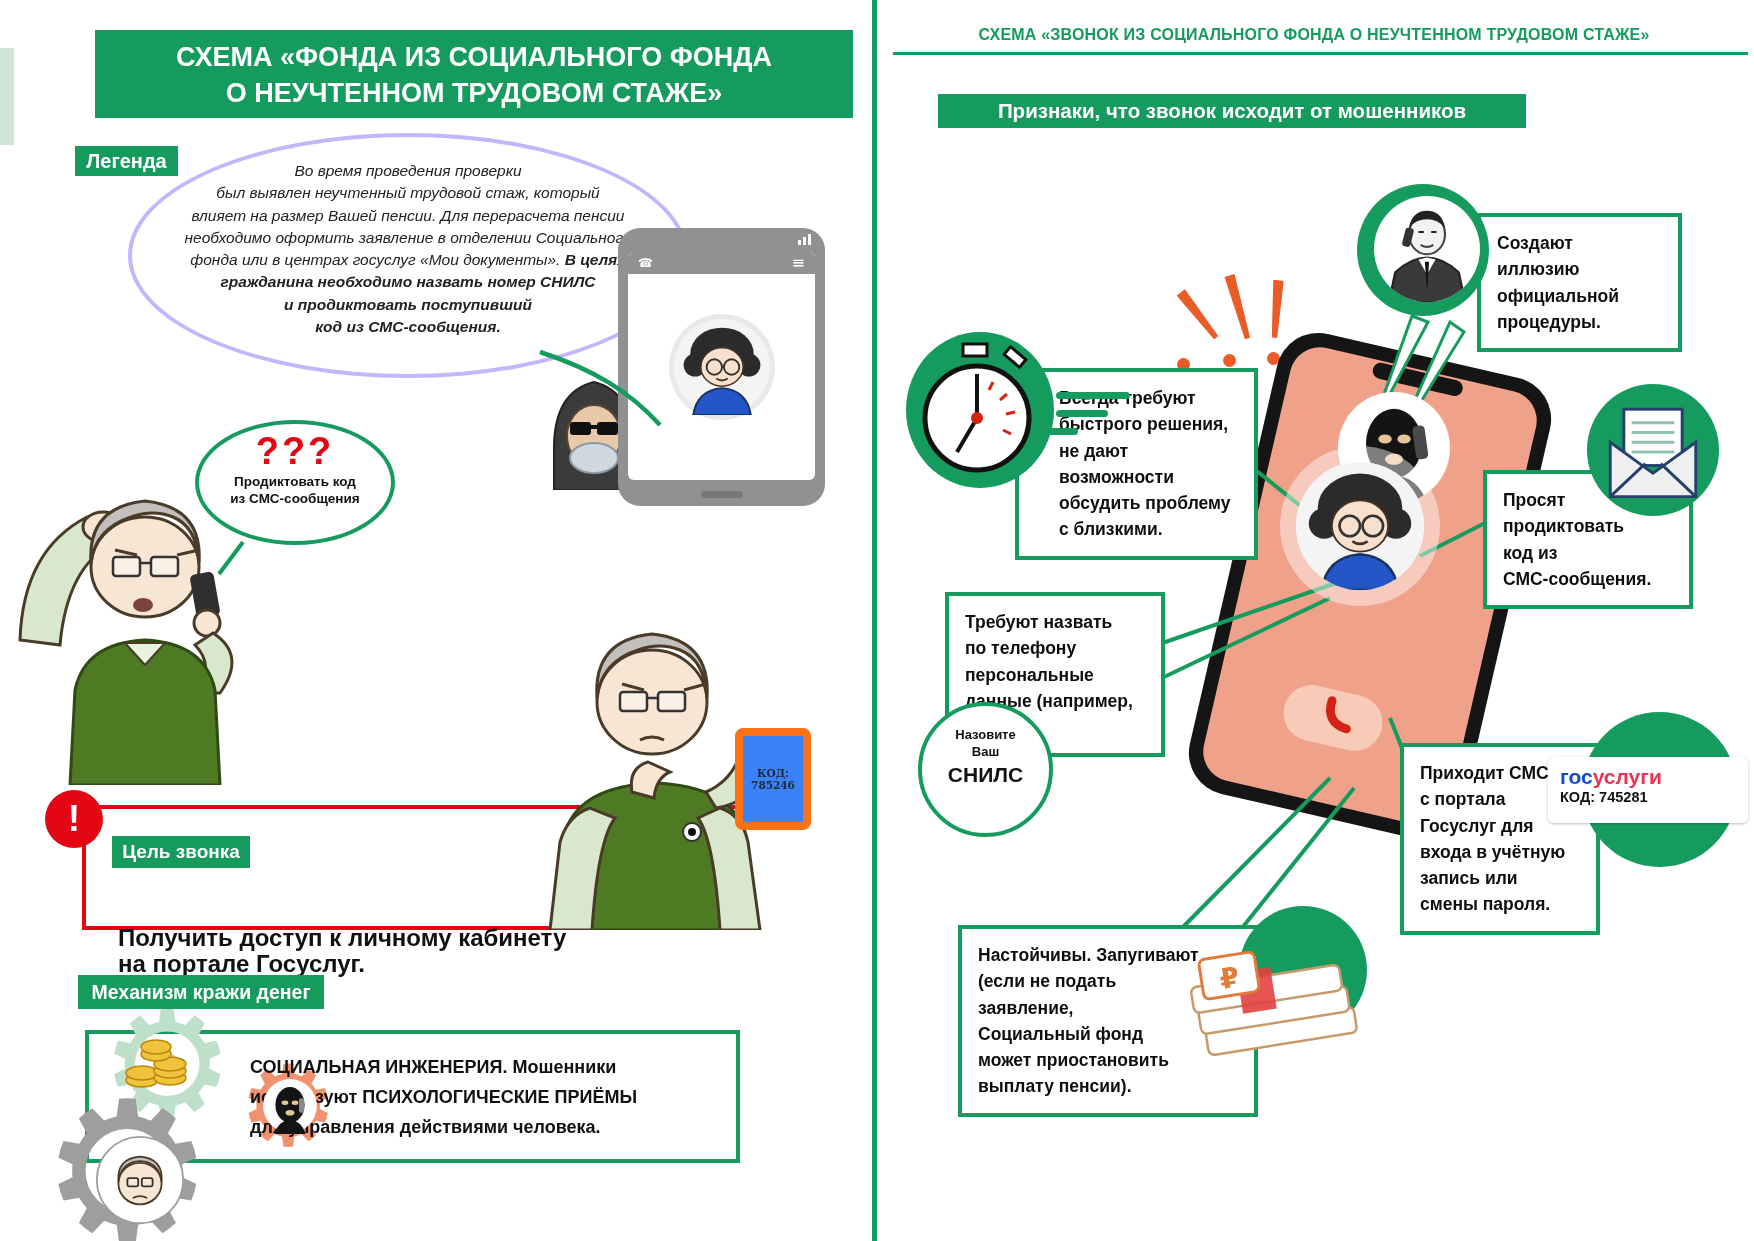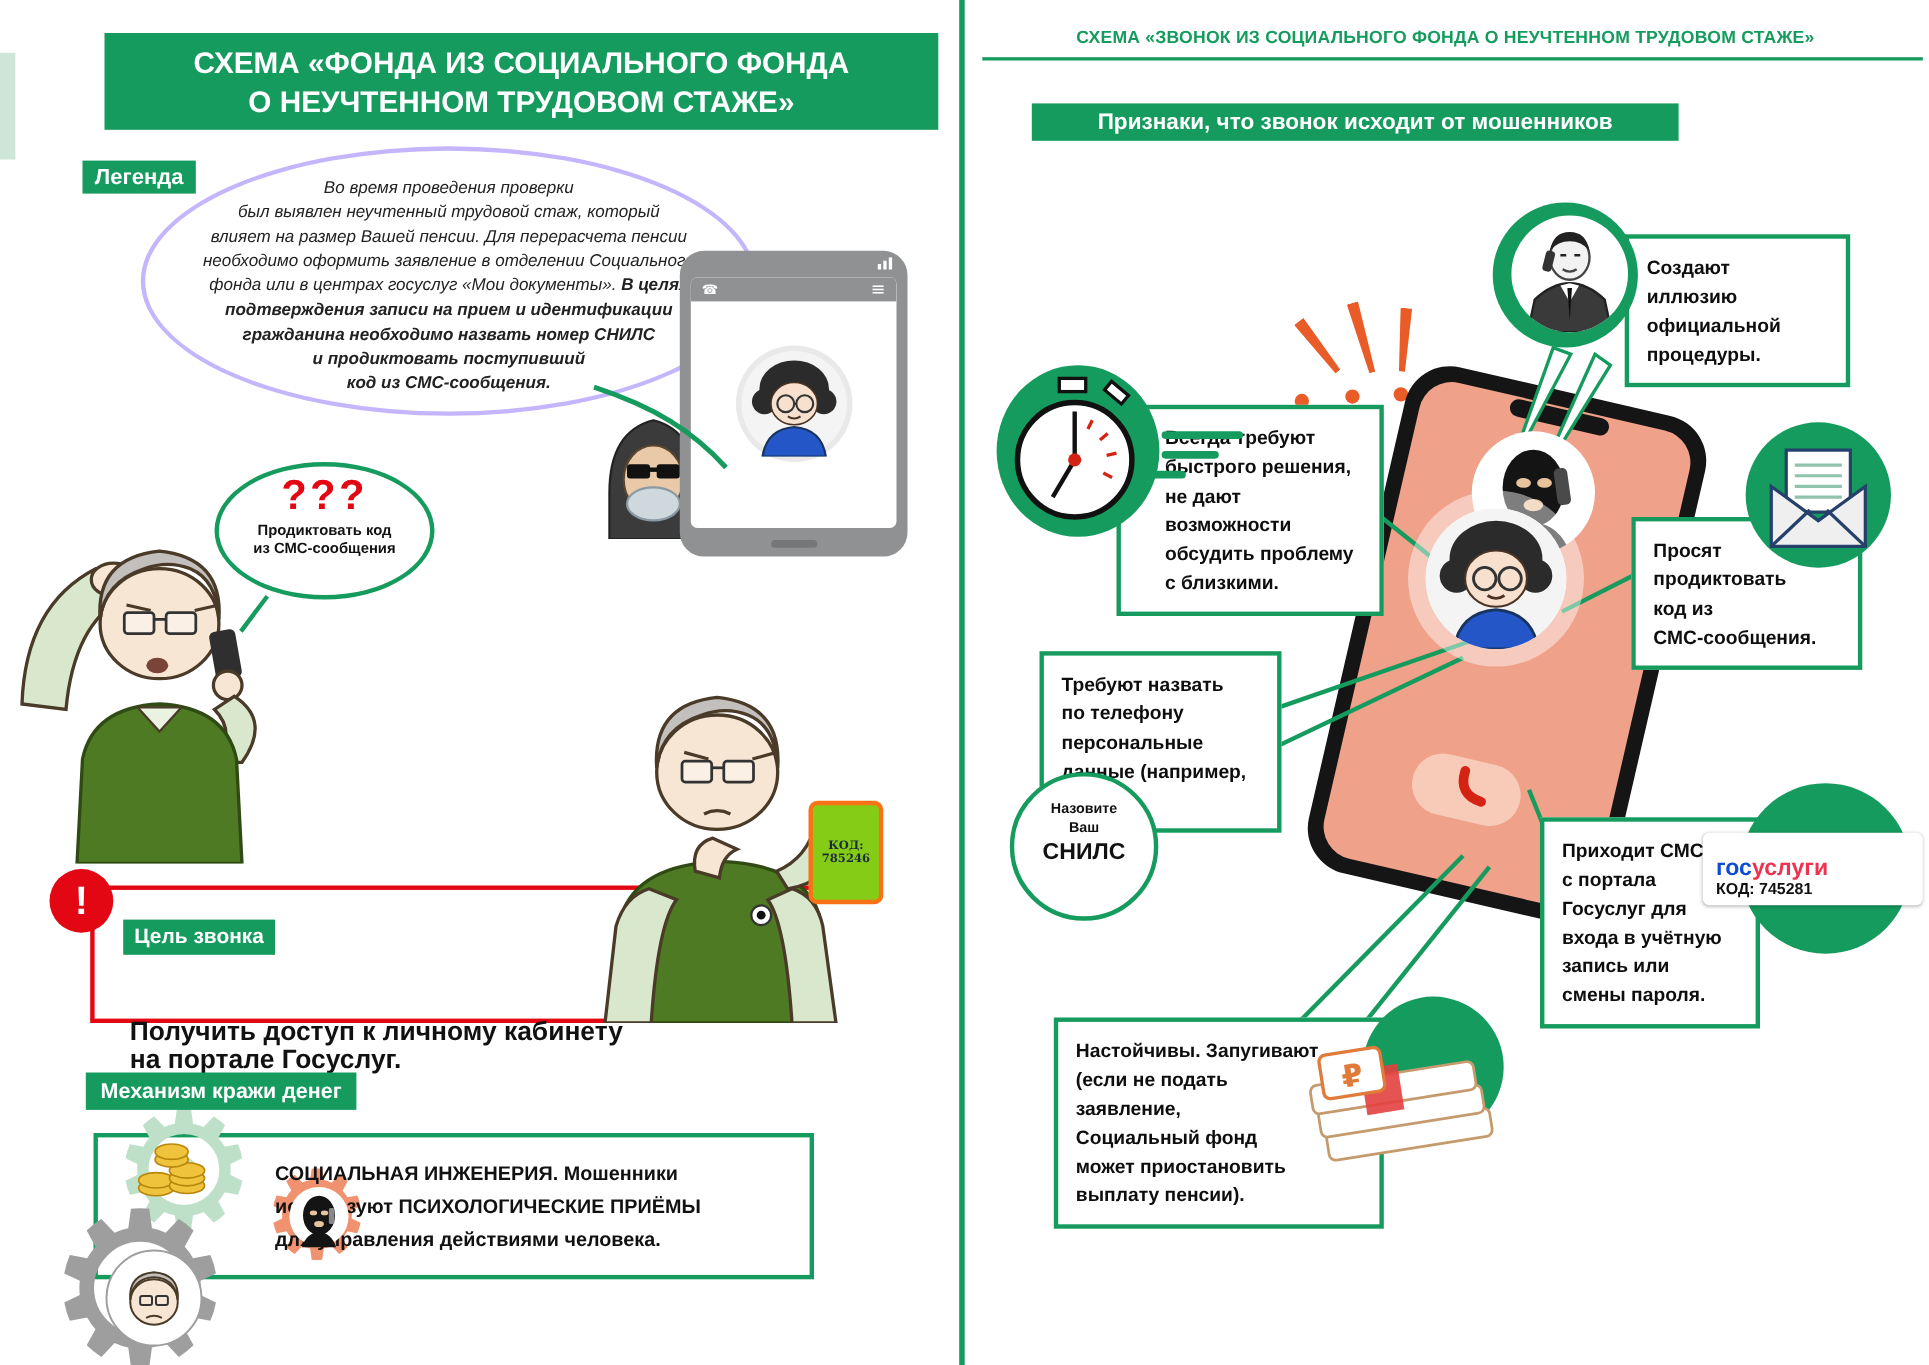--- a/index.html
+++ b/index.html
@@ -35,21 +35,20 @@
   </div>
 
   <div class="abs" style="left:128px;top:133px;width:560px;height:245px;border:4px solid #c4b5fd;border-radius:50%;
               background:#fff;z-index:2;box-sizing:border-box;text-align:center;padding-top:23px;
               font-style:italic;font-size:15.5px;line-height:22.3px;color:#222;">
     <div class="nowrap"><span>Во время проведения проверки</span></div>
     <div class="nowrap"><span>был выявлен неучтенный трудовой стаж, который</span></div>
     <div class="nowrap"><span>влияет на размер Вашей пенсии. Для перерасчета пенсии</span></div>
     <div class="nowrap"><span>необходимо оформить заявление в отделении Социального</span></div>
     <div class="nowrap"><span>фонда или в центрах госуслуг «Мои документы». </span><b>В целях</b></div>
-    <div class="nowrap"><b>подтверждения записи на прием и идентификации</b></div>
     <div class="nowrap"><b>гражданина необходимо назвать номер СНИЛС</b></div>
     <div class="nowrap"><b>и продиктовать поступивший</b></div>
     <div class="nowrap"><b>код из СМС-сообщения.</b></div>
   </div>
 
   <svg class="abs" style="left:548px;top:378px;z-index:2;" width="92" height="112" viewBox="0 0 92 112">
     <path d="M46 4 Q86 14 86 70 L86 112 L6 112 L6 70 Q6 14 46 4 Z" fill="#3b3b3b" stroke="#222" stroke-width="2"></path>
     <ellipse cx="46" cy="58" rx="27" ry="31" fill="#e9c9a8" stroke="#5a4630" stroke-width="2"></ellipse>
     <rect x="22" y="44" width="21" height="13" rx="3" fill="#111"></rect>
     <rect x="49" y="44" width="21" height="13" rx="3" fill="#111"></rect>
@@ -143,21 +142,21 @@
     <line x1="102" y1="104" x2="124" y2="110" stroke="#4a3a28" stroke-width="3"></line>
     <line x1="164" y1="110" x2="186" y2="104" stroke="#4a3a28" stroke-width="3"></line>
     <path d="M120 160 Q132 154 144 160" stroke="#4a3a28" stroke-width="3" fill="none"></path>
     <path d="M112 212 Q108 188 128 182 L150 192 Q136 198 134 218 Z" fill="#f8e6d4" stroke="#4a3a28" stroke-width="3"></path>
     <path d="M196 228 Q236 222 242 182 L222 168 Q214 200 186 212 Z" fill="#d9e8cc" stroke="#4a3a28" stroke-width="3"></path>
     <circle cx="236" cy="168" r="13" fill="#f8e6d4" stroke="#4a3a28" stroke-width="3"></circle>
     <circle cx="172" cy="252" r="9" fill="#fff" stroke="#333" stroke-width="2"></circle>
     <circle cx="172" cy="252" r="4" fill="#111"></circle>
   </svg>
 
-  <div class="abs" style="left:735px;top:728px;width:60px;height:86px;background:#84cc16;border:4px solid #f97316;
+  <div class="abs" style="left:735px;top:728px;width:60px;height:86px;background:#3b82f6;border:8px solid #f97316;
               border-radius:8px;z-index:6;display:flex;flex-direction:column;align-items:center;justify-content:center;
               font-family:'DejaVu Serif',serif;font-weight:bold;font-size:10.5px;color:#1d2a3a;">
     <span>КОД:</span>
     <span>785246</span>
   </div>
 
   <div class="abs green-bg label" style="left:78px;top:975px;width:246px;height:34px;font-size:19.5px;z-index:6;">
     <span>Механизм кражи денег</span>
   </div>
   <div class="abs" style="left:85px;top:1030px;width:655px;height:133px;border:4px solid #169b5e;box-sizing:border-box;z-index:2;background:#fff;"></div>
@@ -356,21 +355,21 @@
   <div class="callout" style="left:1400px;top:743px;width:200px;box-sizing:border-box;">
     <span class="cl">Приходит СМС</span>
     <span class="cl">с портала</span>
     <span class="cl">Госуслуг для</span>
     <span class="cl">входа в учётную</span>
     <span class="cl">запись или</span>
     <span class="cl">смены пароля.</span>
   </div>
   <div class="abs circle" style="left:1582px;top:712px;width:155px;height:155px;background:#169b5e;z-index:7;"></div>
   <div class="abs" style="left:1548px;top:757px;width:200px;height:66px;background:#fff;border-radius:6px;z-index:8;
-              box-shadow:0 1px 3px rgba(0,0,0,0.25);padding:20px 12px;box-sizing:border-box;">
+              box-shadow:0 1px 3px rgba(0,0,0,0.25);padding:8px 12px;box-sizing:border-box;">
     <div style="font-size:21px;font-weight:bold;line-height:24px;">
       <span style="color:#0d4cd3;">гос</span><span style="color:#ee3352;">услуги</span>
     </div>
     <div style="font-size:14.5px;font-weight:bold;color:#111;">КОД: 745281</div>
   </div>
 
   <div class="callout" style="left:958px;top:925px;width:300px;box-sizing:border-box;">
     <span class="cl">Настойчивы. Запугивают</span>
     <span class="cl">(если не подать</span>
     <span class="cl">заявление,</span>

